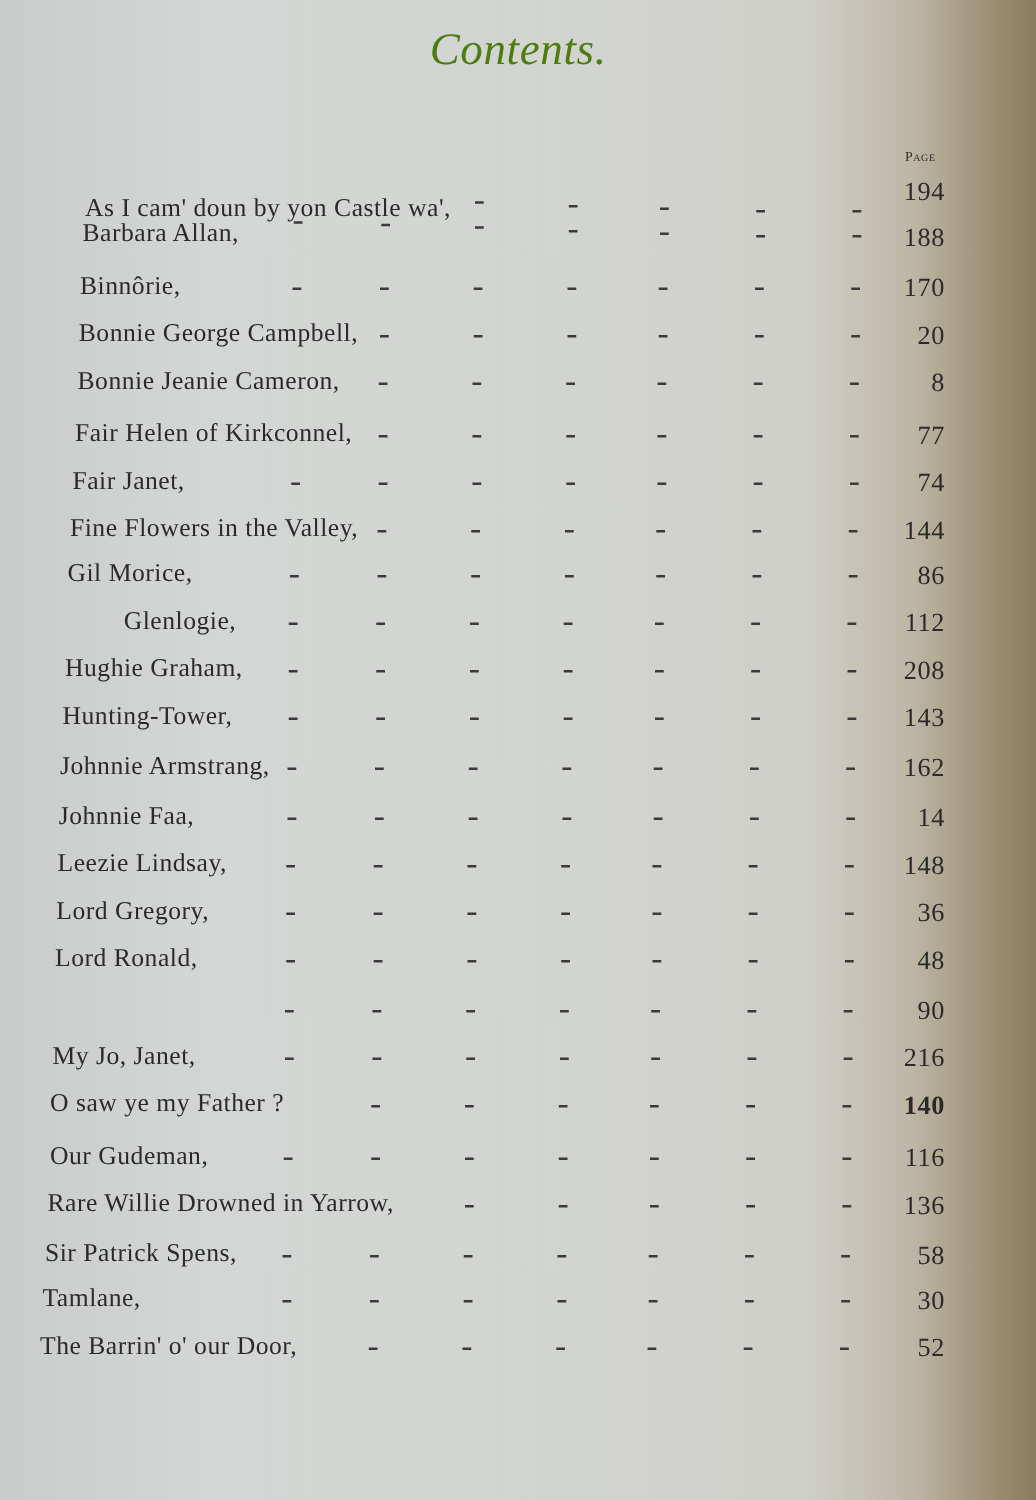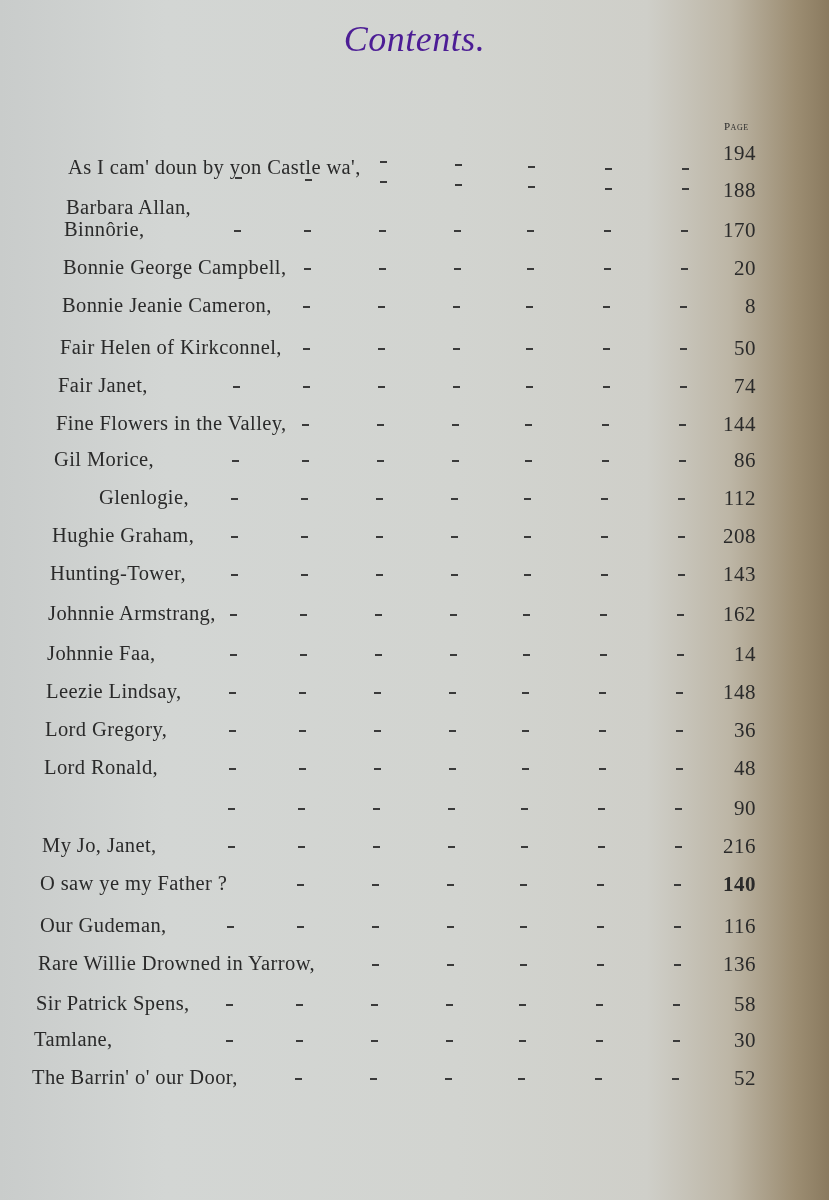--- a/index.html
+++ b/index.html
@@ -6,21 +6,21 @@
   body {
     width: 829px; height: 1200px; overflow: hidden;
     background: linear-gradient(90deg, #c9cccb 0%, #d3d6d4 20%, #d2d4d0 55%, #cfcfc9 78%, #bdb6a6 88%, #9c8d72 96%, #8a7a5f 100%);
     font-family: "Liberation Serif", "DejaVu Serif", serif;
     color: #2a2a2a;
     position: relative;
   }
   .title {
     position: absolute; left: 0; right: 0; top: 18px;
     text-align: center; font-style: italic;
-    font-size: 36px; letter-spacing: 0.5px; color: #4c1d95;
+    font-size: 36px; letter-spacing: 0.5px; color: #4d7c0f;
   }
   .page-header {
     position: absolute; left: 724px; top: 120px;
     font-size: 11px; font-variant: small-caps; letter-spacing: 0.5px; color: #2c2c2c;
   }
   .toc { position: absolute; left: 0; top: 0; width: 829px; height: 1200px; }
   .row {
     position: absolute; height: 30px; display: flex; align-items: baseline;
     font-size: 20.5px; white-space: nowrap;
   }
@@ -43,21 +43,21 @@
       <span class="label">As I cam' doun by yon Castle wa',</span>
     </div>
     <div class="dash" style="position: absolute; left: 380px; top: 161.4px;"></div>
     <div class="dash" style="position: absolute; left: 455px; top: 163.65px;"></div>
     <div class="dash" style="position: absolute; left: 528px; top: 165.84px;"></div>
     <div class="dash" style="position: absolute; left: 605px; top: 168px;"></div>
     <div class="dash" style="position: absolute; left: 682px; top: 168px;"></div>
     <div class="row" style="left: 696px; top: 141px; width: 60px;">
       <span class="num" style="position: static; width: 60px; display: inline-block;">194</span>
     </div>
-    <div class="row" style="left: 66px; top: 176px; width: 714px; margin-top: 20px;">
+    <div class="row" style="left: 66px; top: 176px; width: 714px;">
       <span class="label">Barbara Allan,</span>
     </div>
     <div class="dash" style="position: absolute; left: 234.6px; top: 177.05px;"></div>
     <div class="dash" style="position: absolute; left: 304.6px; top: 179.15px;"></div>
     <div class="dash" style="position: absolute; left: 379.6px; top: 181.4px;"></div>
     <div class="dash" style="position: absolute; left: 454.6px; top: 183.65px;"></div>
     <div class="dash" style="position: absolute; left: 527.6px; top: 185.84px;"></div>
     <div class="dash" style="position: absolute; left: 604.6px; top: 188px;"></div>
     <div class="dash" style="position: absolute; left: 681.6px; top: 188px;"></div>
     <div class="row" style="left: 696px; top: 178px; width: 60px;">
@@ -103,21 +103,21 @@
     <div class="row" style="left: 60px; top: 336px; width: 720px;">
       <span class="label">Fair Helen of Kirkconnel,</span>
     </div>
     <div class="dash" style="position: absolute; left: 303px; top: 348px;"></div>
     <div class="dash" style="position: absolute; left: 378px; top: 348px;"></div>
     <div class="dash" style="position: absolute; left: 453px; top: 348px;"></div>
     <div class="dash" style="position: absolute; left: 526px; top: 348px;"></div>
     <div class="dash" style="position: absolute; left: 603px; top: 348px;"></div>
     <div class="dash" style="position: absolute; left: 680px; top: 348px;"></div>
     <div class="row" style="left: 696px; top: 336px; width: 60px;">
-      <span class="num" style="position: static; width: 60px; display: inline-block;">50</span>
+      <span class="num" style="position: static; width: 60px; display: inline-block;">77</span>
     </div>
     <div class="row" style="left: 58px; top: 374px; width: 722px;">
       <span class="label">Fair Janet,</span>
     </div>
     <div class="dash" style="position: absolute; left: 232.6px; top: 386px;"></div>
     <div class="dash" style="position: absolute; left: 302.6px; top: 386px;"></div>
     <div class="dash" style="position: absolute; left: 377.6px; top: 386px;"></div>
     <div class="dash" style="position: absolute; left: 452.6px; top: 386px;"></div>
     <div class="dash" style="position: absolute; left: 525.6px; top: 386px;"></div>
     <div class="dash" style="position: absolute; left: 602.6px; top: 386px;"></div>

